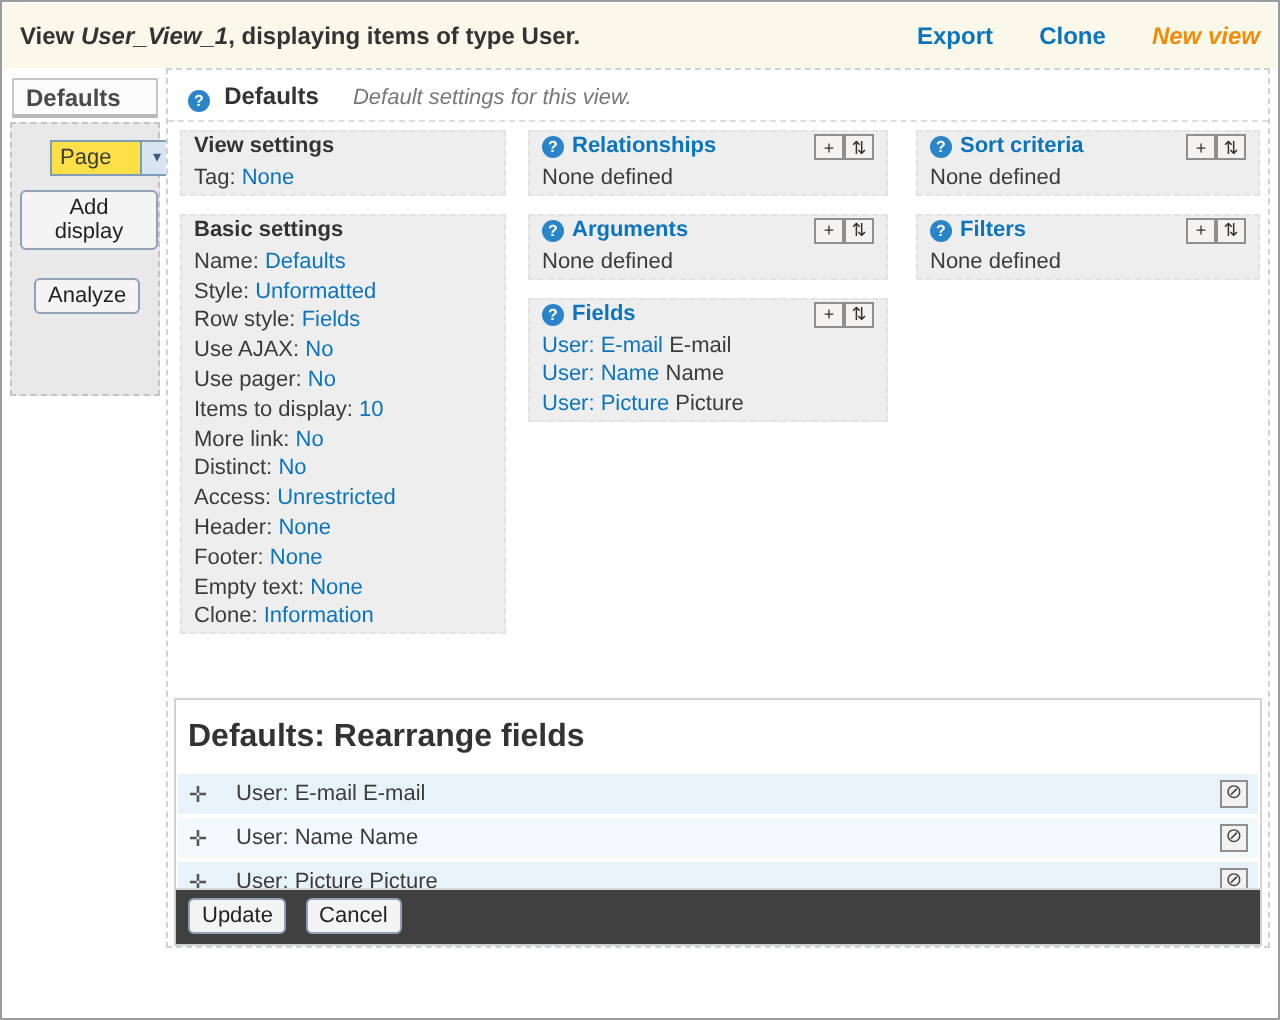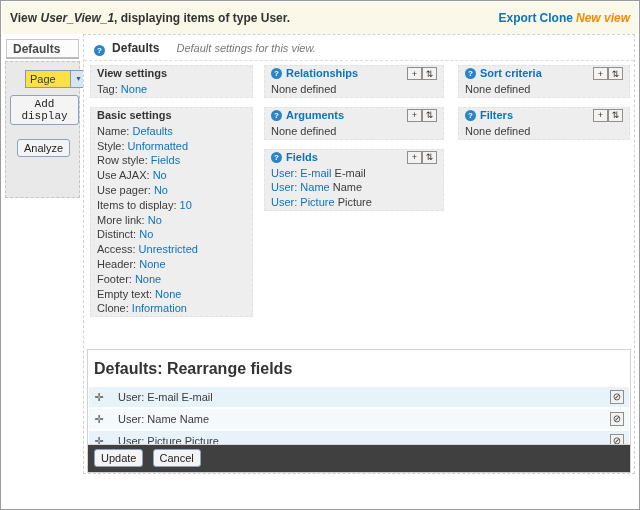--- a/index.html
+++ b/index.html
@@ -4,36 +4,36 @@
 <style>
   html,body{margin:0;padding:0;background:#fff;}
   .page{position:relative;width:640px;height:510px;box-sizing:border-box;border:1px solid #9b9b9b;
         background:#fff;font-family:"Liberation Sans",sans-serif;font-size:11px;color:#3b3b3b;overflow:hidden;}
 
   
   .topbar{position:absolute;left:1px;top:1px;width:636px;height:30px;background:#f9f8e9;
           display:flex;align-items:center;justify-content:space-between;padding:16px 8px;box-sizing:border-box;}
   .topbar-title{font-weight:bold;font-size:12px;color:#333;}
   .viewname{font-style:italic;}
-  .topbar-links a{color:#0b74bd;text-decoration:none;font-weight:bold;font-size:12px;cursor:pointer;}
+  .topbar-links a{color:#0b74bd;text-decoration:none;margin-left:20px;font-weight:bold;font-size:12px;cursor:pointer;}
   .topbar-links a.newview{color:#ef8c08;font-style:italic;}
 
   
   .sidebar-tab{position:absolute;left:5px;top:38px;width:73px;height:20px;line-height:19px;box-sizing:border-box;
                background:#fcfcfc;border:1px solid #c6c6c6;border-bottom:2px solid #b9b9b9;padding-left:6px;
                font-weight:bold;font-size:12px;color:#4a4a4a;cursor:pointer;}
   .sidebar-panel{position:absolute;left:4px;top:60px;width:75px;height:137px;box-sizing:border-box;
                  background:#e9e9e9;border:1px dashed #c4c4c4;}
   .select{position:absolute;left:19px;top:8px;width:62px;height:18px;box-sizing:border-box;background:#fde047;
           border:1px solid #7f9db9;line-height:16px;padding-left:4px;cursor:pointer;}
   .select-arrow{position:absolute;right:0;top:0;width:15px;height:16px;background:#d9e4f1;border-left:1px solid #7f9db9;
                 text-align:center;line-height:15px;font-size:8px;color:#3f5a80;}
   .btn{font-family:inherit;font-size:11px;color:#222;background:#f4f4f4;border:1px solid #90a0ba;
        border-radius:3px;padding:2px 6px;cursor:pointer;}
-  .btn-add{position:absolute;left:4px;top:33px;font-family:Liberation Mono, monospace;}
+  .btn-add{position:absolute;left:4px;top:33px;}
   .btn-analyze{position:absolute;left:11px;top:77px;}
 
   
   .main-panel{position:absolute;left:82px;top:33px;width:552px;height:440px;box-sizing:border-box;
               background:#fff;border:1px dashed #ccd3da;}
   .main-header{position:absolute;left:0;top:0;right:0;height:26px;box-sizing:border-box;
                border-bottom:1px dashed #ddd;padding:6px 10px 0;}
   .help-icon{display:inline-block;width:11px;height:11px;border-radius:6px;background:#2a84c8;color:#fff;
              font-size:8px;font-weight:bold;text-align:center;line-height:11px;vertical-align:-1px;cursor:pointer;}
   .main-title{font-weight:bold;font-size:12px;color:#333;margin-left:4px;}

